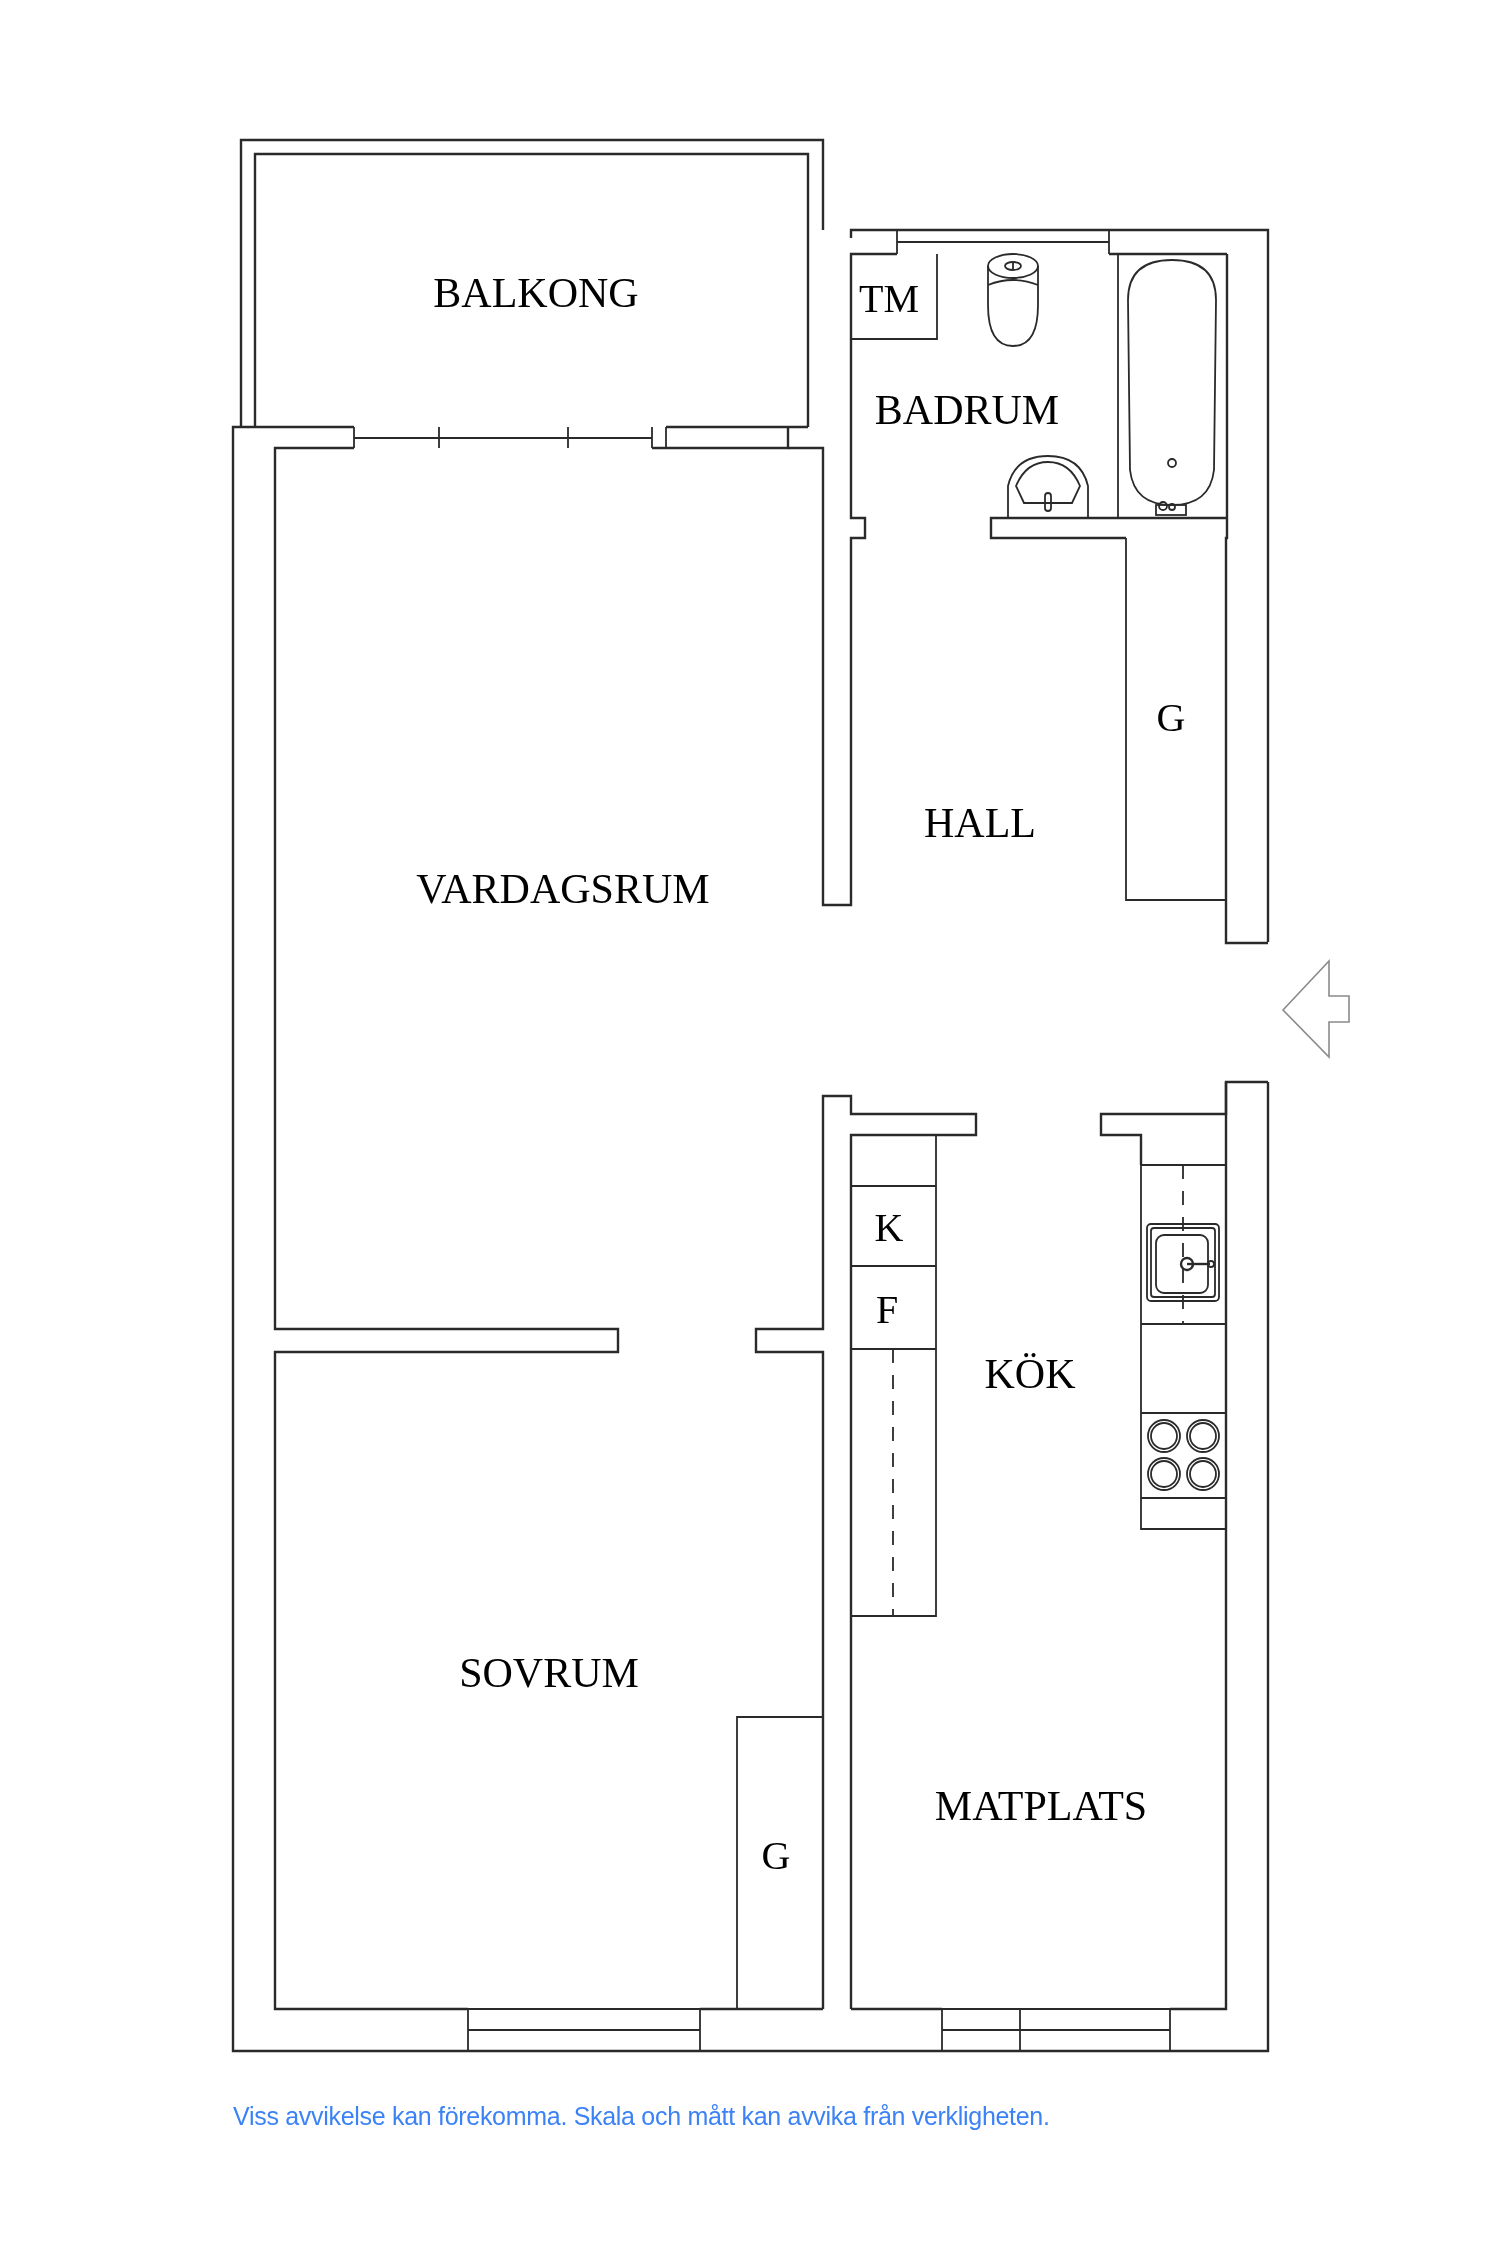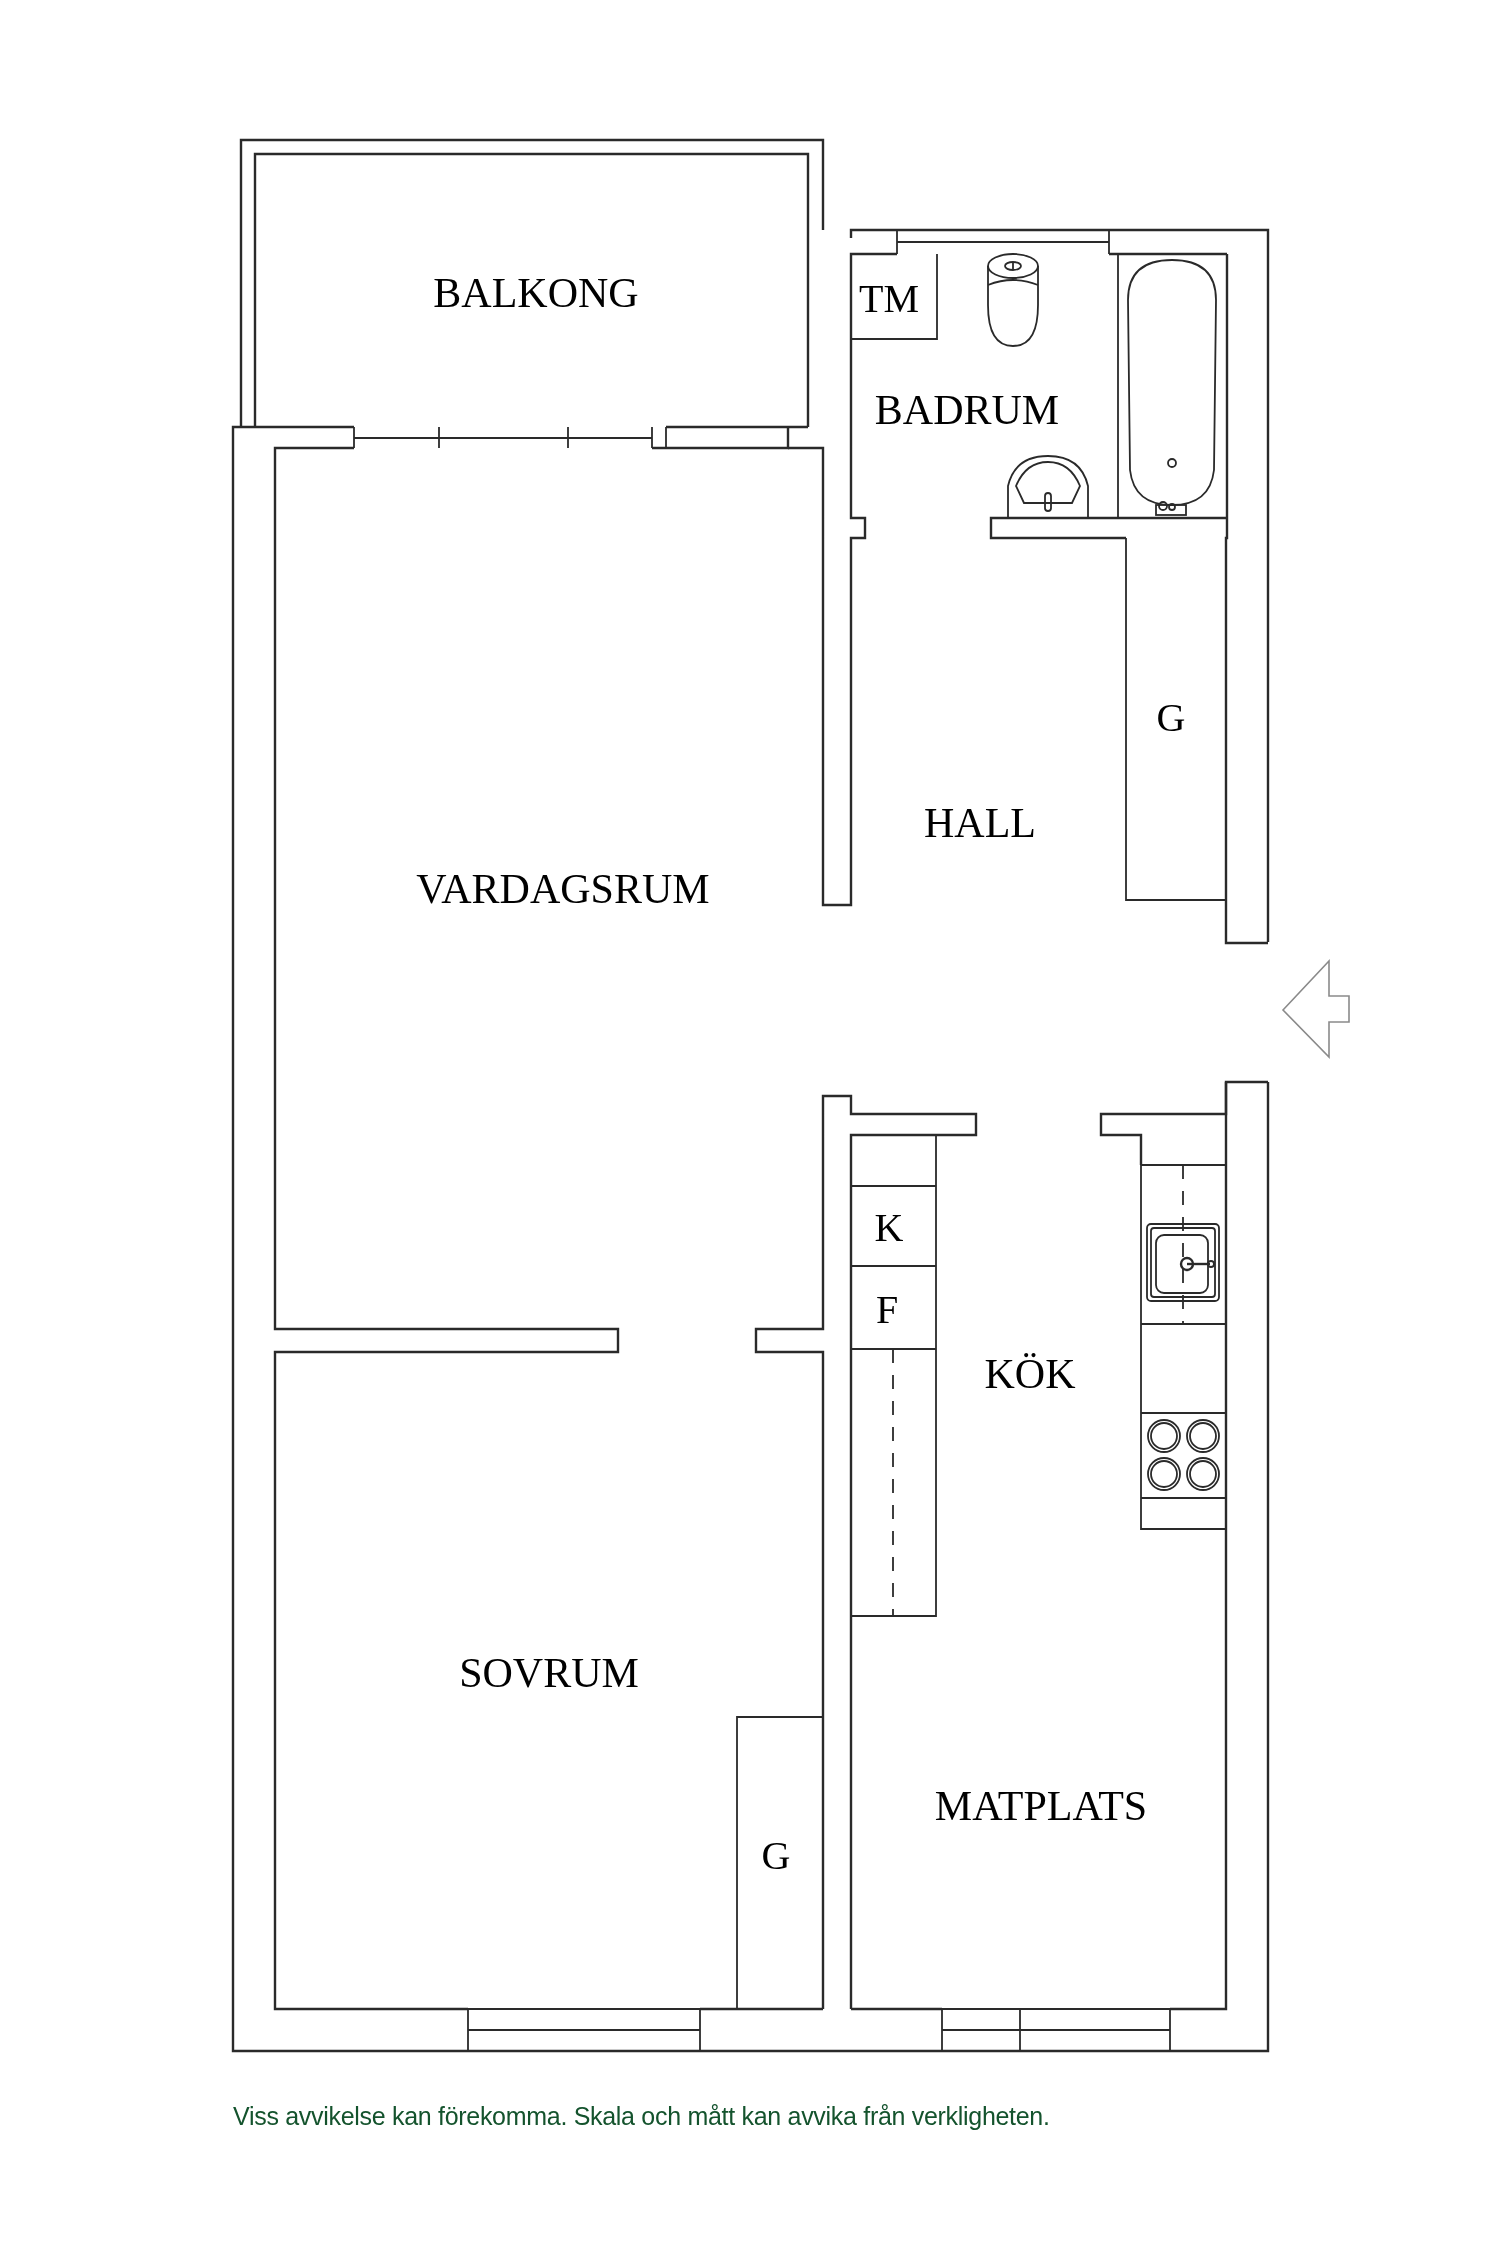--- a/index.html
+++ b/index.html
@@ -7,21 +7,21 @@
   #plan { position: absolute; left: 0; top: 0; width: 1500px; height: 2250px; }
   .w { fill: none; stroke: #2a2a2a; stroke-width: 2.4; }
   .t { fill: none; stroke: #2a2a2a; stroke-width: 1.8; }
   .d { fill: none; stroke: #2a2a2a; stroke-width: 1.8; stroke-dasharray: 14 12; }
   .arrow { fill: none; stroke: #8a8a8a; stroke-width: 1.6; }
   .lbl { font-family: "Liberation Serif", "DejaVu Serif", serif; font-size: 42px; fill: #000; text-anchor: middle; dominant-baseline: central; }
   .lbl-sm { font-family: "Liberation Serif", "DejaVu Serif", serif; font-size: 40px; fill: #000; text-anchor: middle; dominant-baseline: central; }
   .footer {
     position: absolute; left: 233px; top: 2102px;
     font-family: "Liberation Sans", "DejaVu Sans", sans-serif;
-    font-size: 25px; color: #14532d; white-space: nowrap; letter-spacing: -0.3px;
+    font-size: 25px; color: #3b82f6; white-space: nowrap; letter-spacing: -0.3px;
   }
 </style>
 </head>
 <body>
 
 <svg id="plan" viewBox="0 0 1500 2250" xmlns="http://www.w3.org/2000/svg">
 
   <g>
     <polyline class="w" points="241,427 241,140 823,140 823,230"></polyline>
     <polyline class="w" points="255,427 255,154 808,154 808,427"></polyline>

